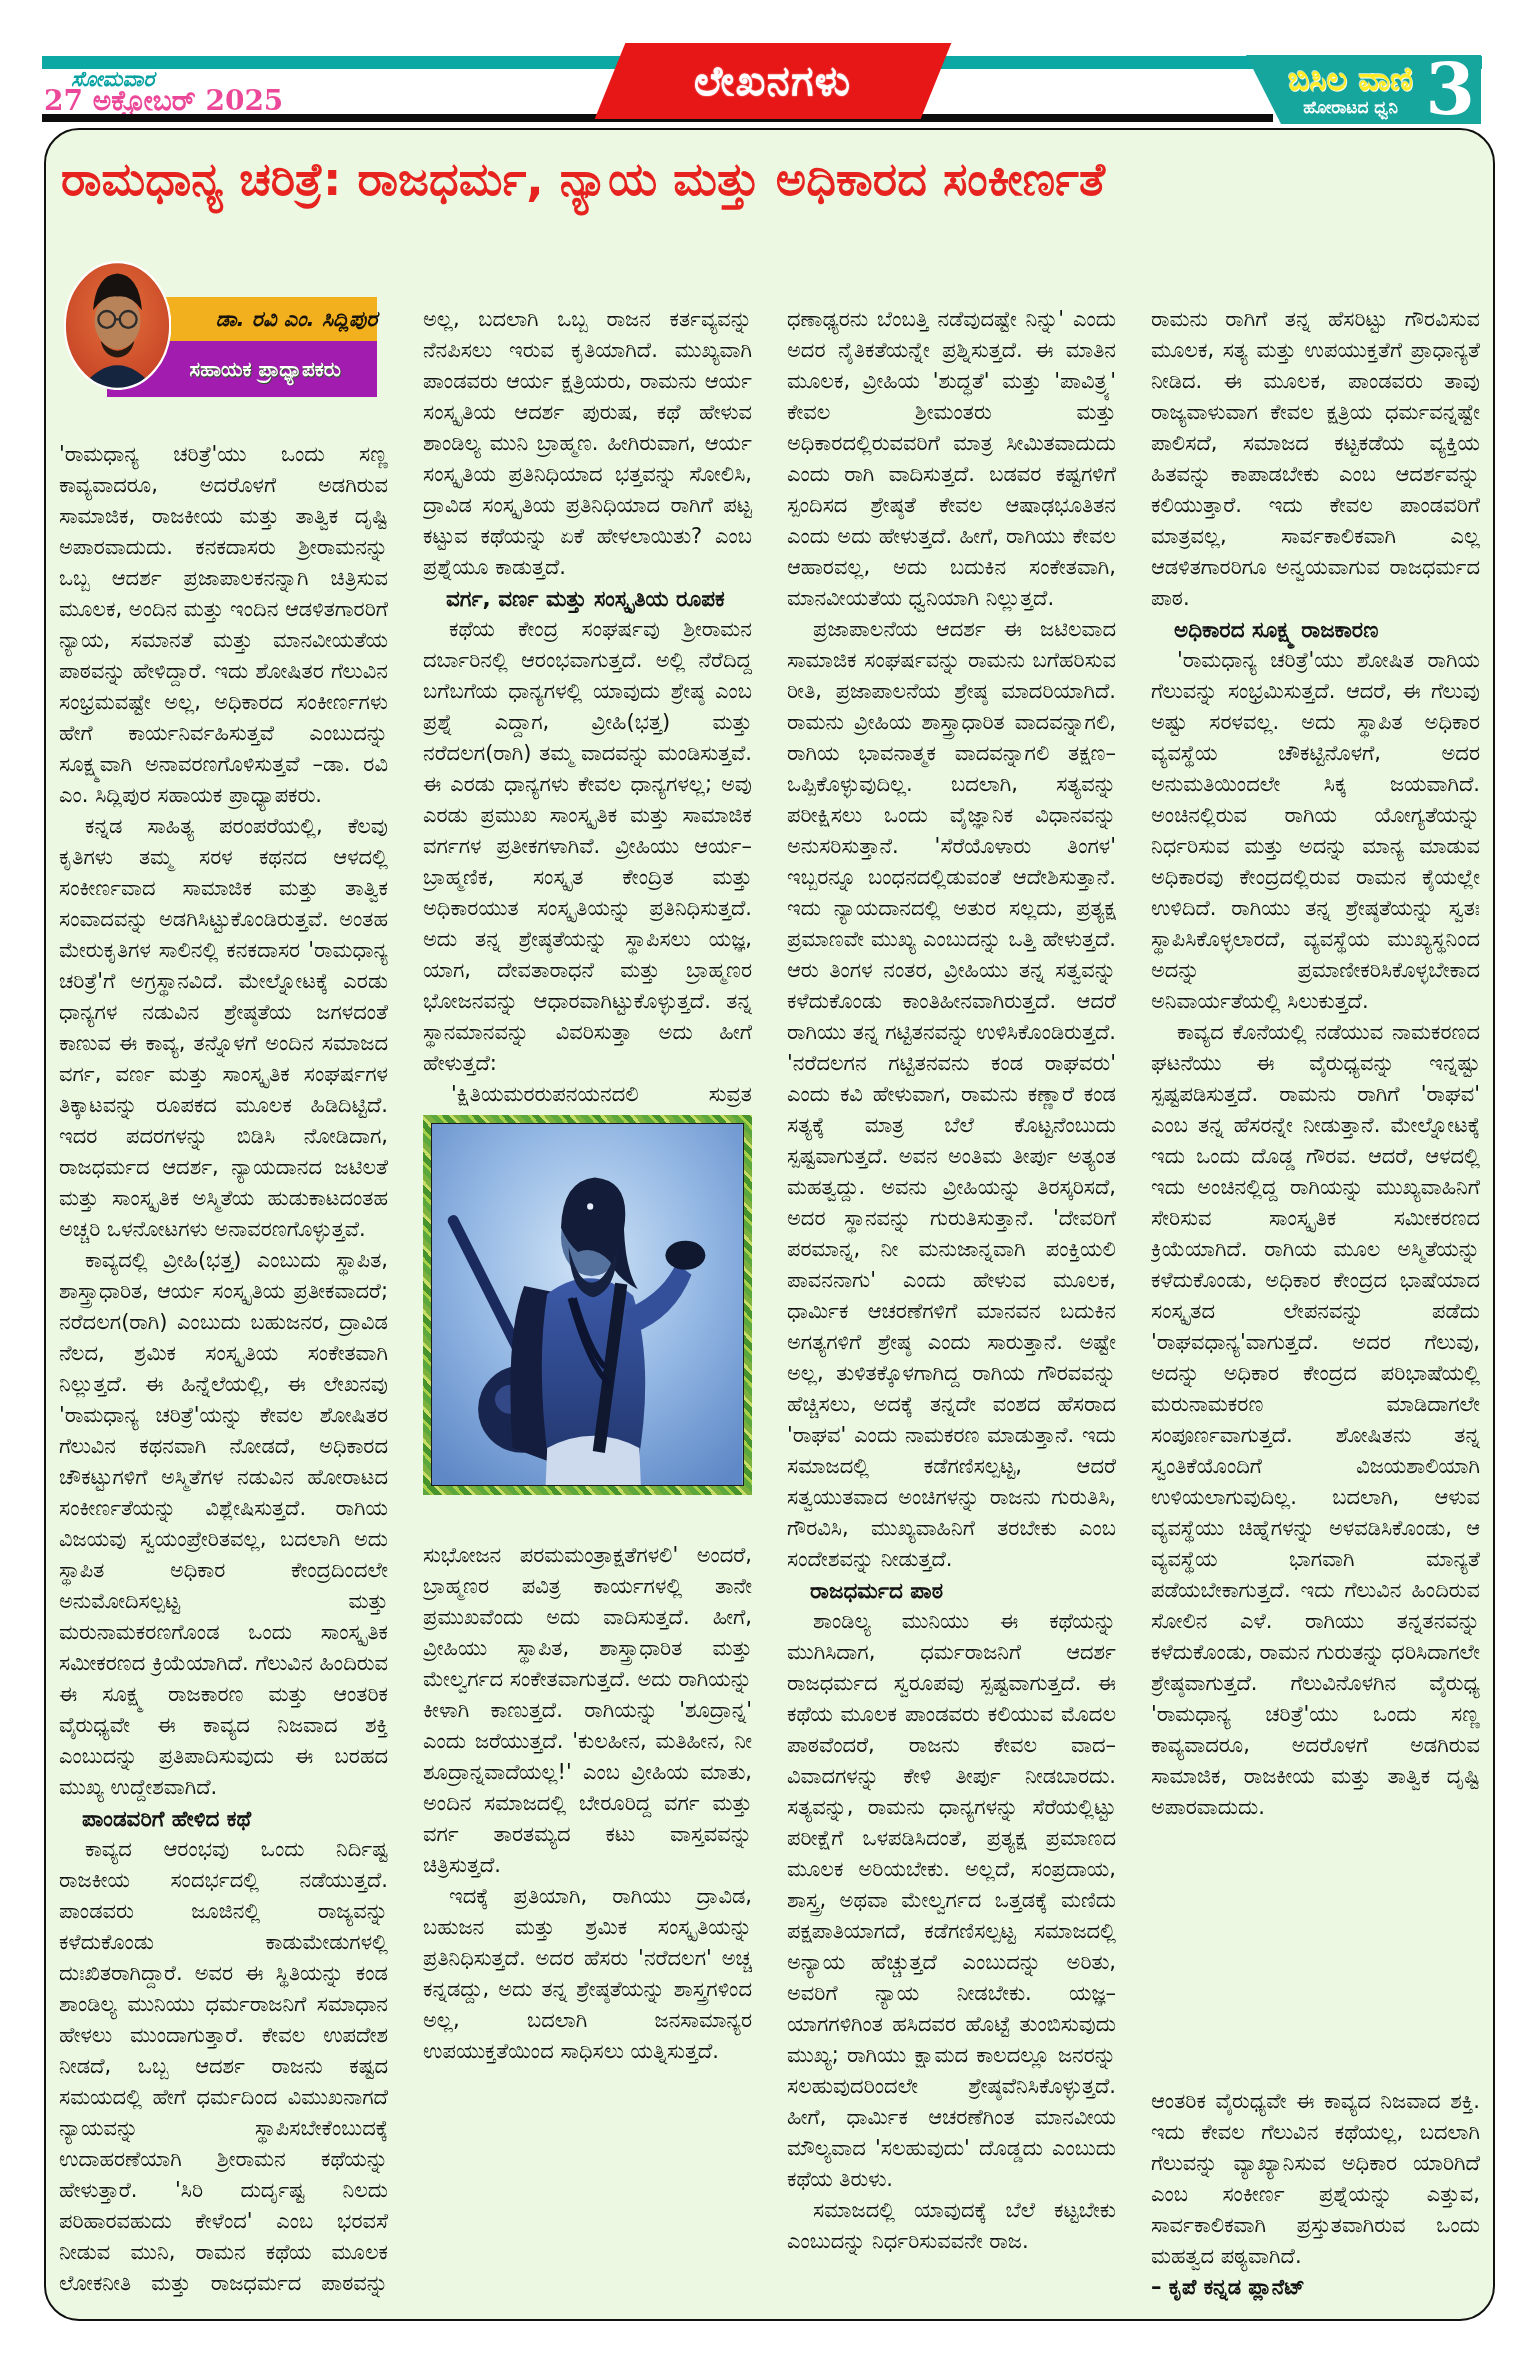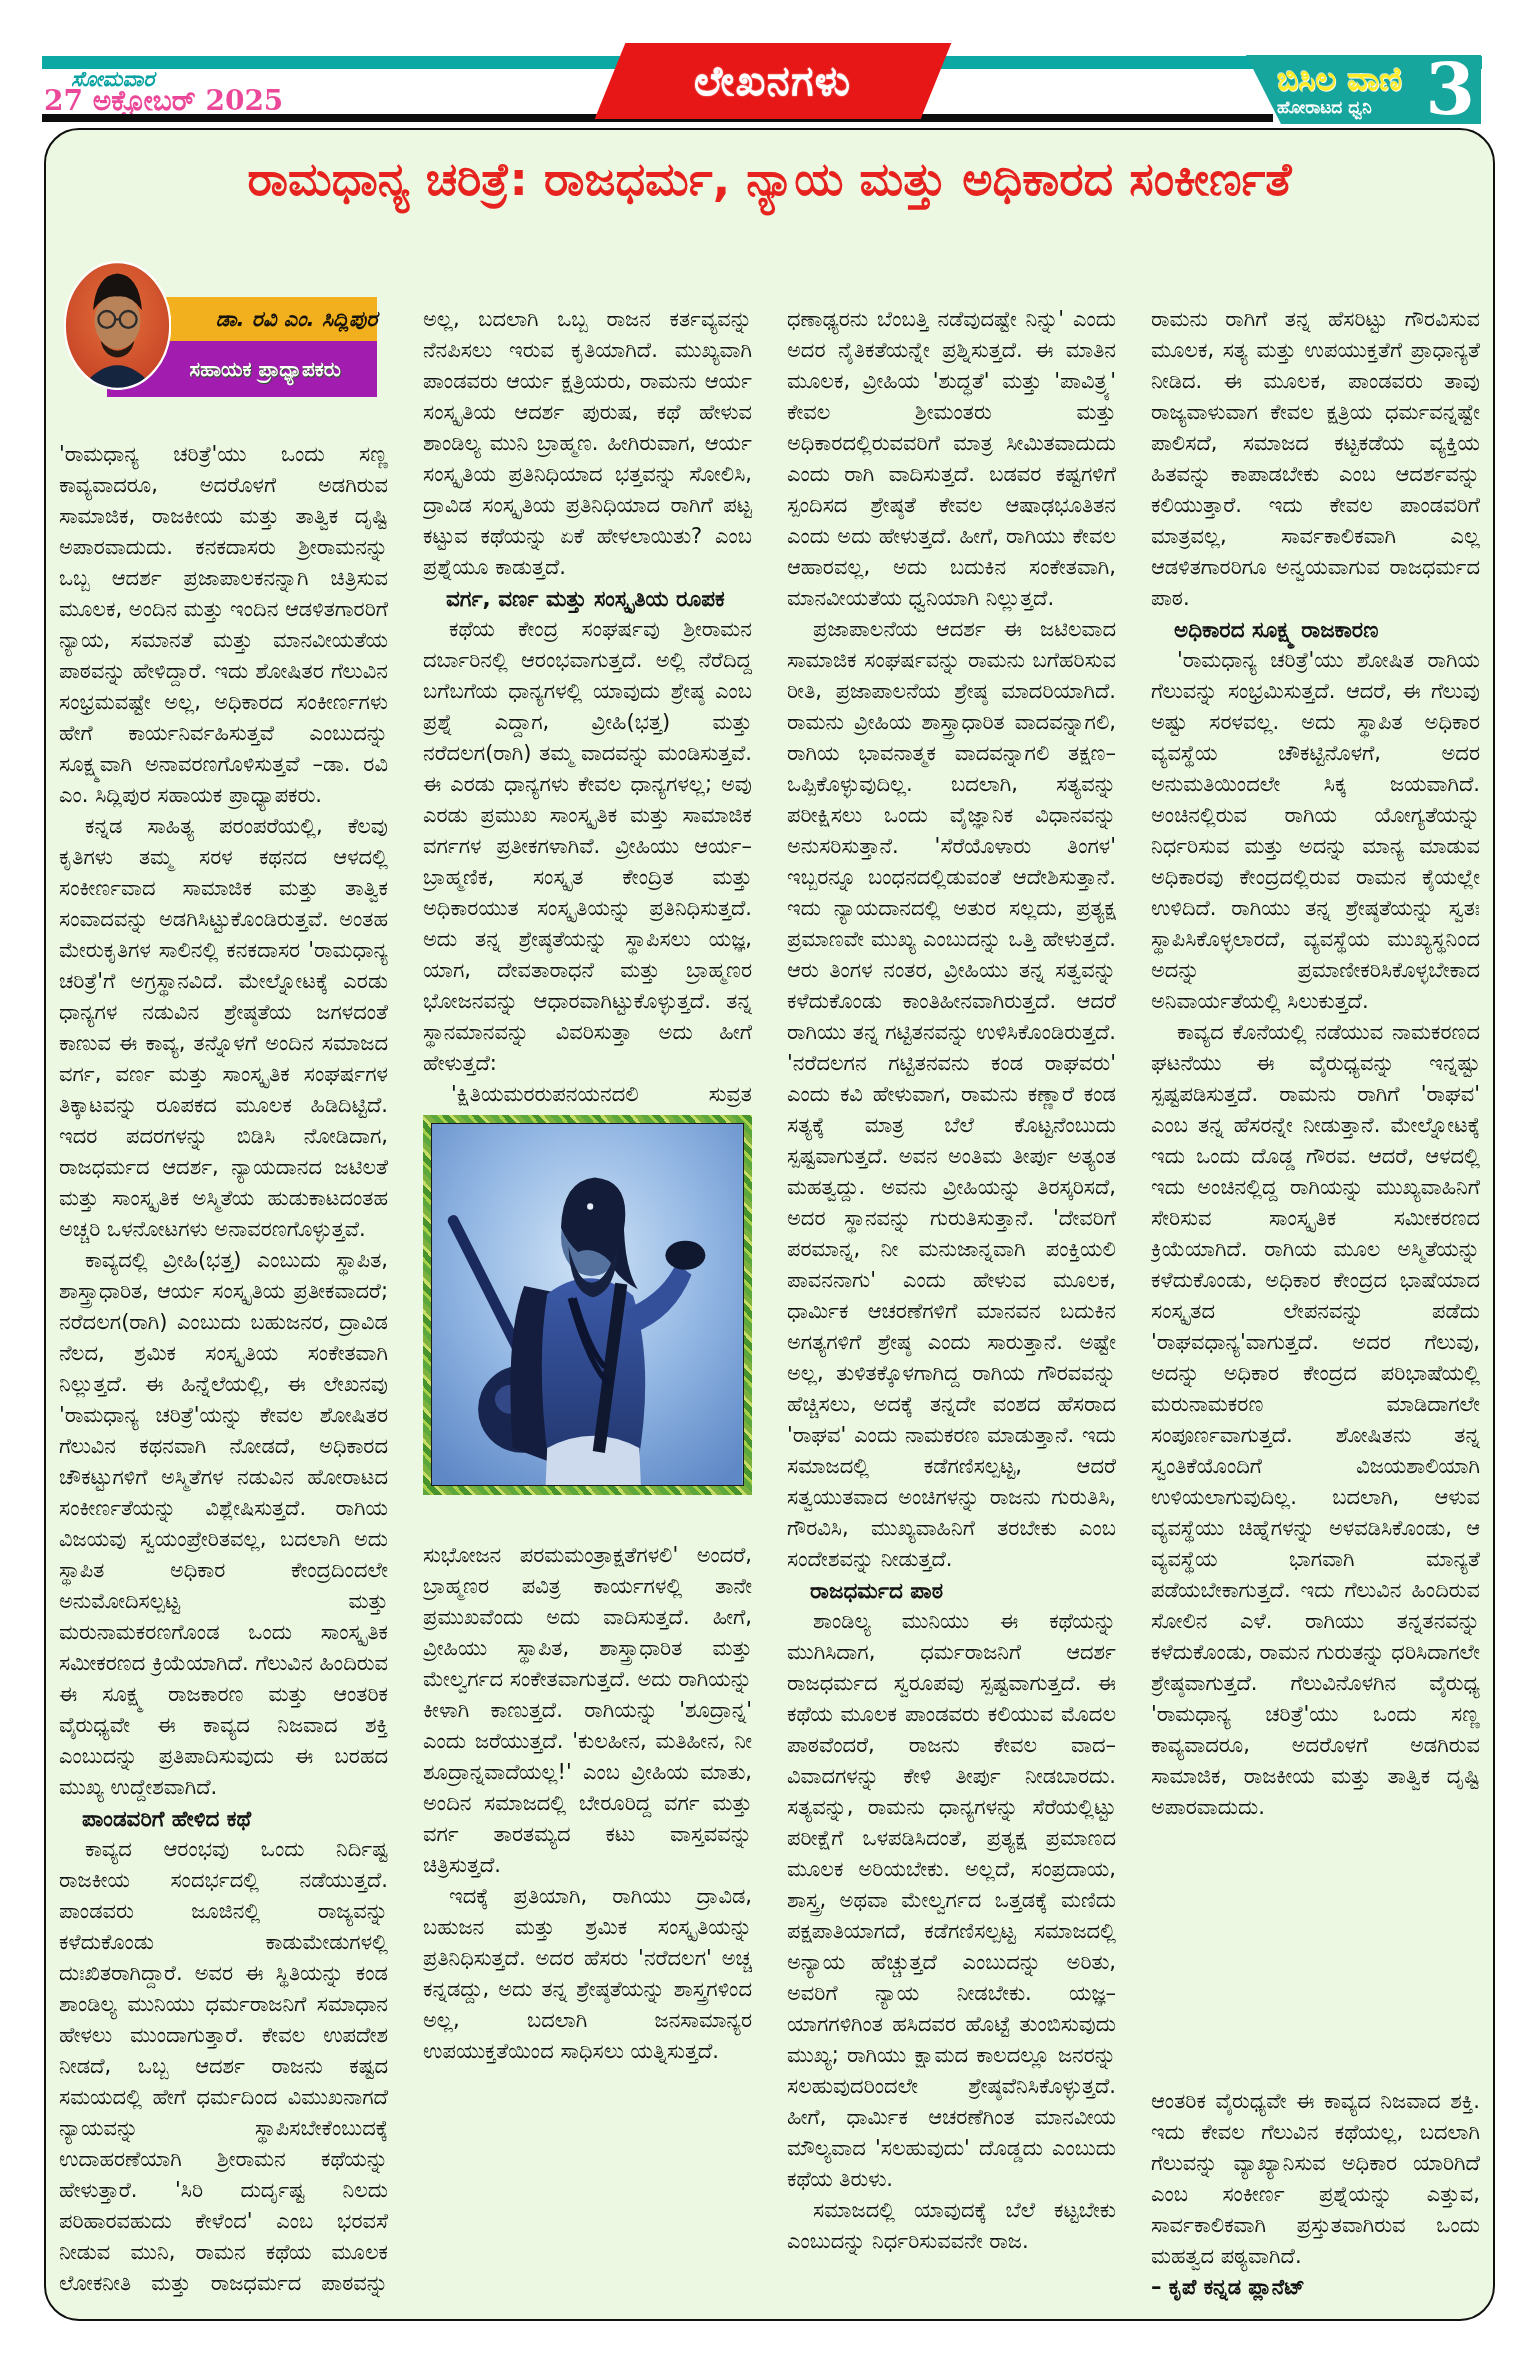--- a/index.html
+++ b/index.html
@@ -15,31 +15,31 @@
   #black-bar { left:42px; top:114px; width:1231px; height:8.4px; background:#0d0d0d; }
 
   #section-banner { left:610px; top:43px; width:326px; height:76px; background:#e81717;
                     transform:skewX(-22deg); display:flex; align-items:center; justify-content:center; }
   #section-banner .unskew { transform:skewX(22deg); color:#fff; font-weight:bold; font-size:41px;
                     text-shadow:0 0 1.5px #fff; letter-spacing:1.5px; }
 
   #masthead { left:1246px; top:55px; width:235px; height:69px; background:#17a69e;
               clip-path:polygon(0 0,100% 0,100% 100%,35px 100%);
               display:flex; align-items:center; }
-  #masthead .mh-left { flex:1 1 auto; padding-left:31px; line-height:1; }
+  #masthead .mh-left { flex:1 1 auto; text-align:center; padding-left:31px; line-height:1; }
   #masthead .mh-title { color:#ffec27; font-weight:bold; font-size:32px;
                         text-shadow:0.8px 0.8px 0 #fff, -0.8px -0.8px 0 #fffa; }
   #masthead .mh-tag { color:#ffffff; font-weight:bold; font-size:17px; margin-top:3.1px; }
   #masthead .mh-page { color:#ffffff; font-weight:bold; font-size:71px; line-height:69px;
                        padding:0 6.1px 0 1.5px; font-family:"DejaVu Serif", serif; }
 
   
   #main-box { left:44px; top:128px; width:1451px; height:2193px; background:#ecf8e1;
               border:2.3px solid #111; border-radius:35px; }
-  #headline { left:61px; top:152px; width:1417px; text-align:center;
+  #headline { left:61px; top:152px; width:1417px; 
               font-size:46px; font-weight:bold; color:#e6231e; }
 
   
   #columns { left:59px; top:259px; width:1422px; height:2044px; display:flex; gap:35px; }
   .col { width:329px; height:100%; overflow:hidden; }
   #col4 { display:flex; flex-direction:column; }
   #col4 .flow { flex:1 1 auto; overflow:hidden; }
 
   .col p, .col .verse { font-size:21px; line-height:31px; text-align:justify; color:#121212; }
   .col p { text-indent:26px; }

